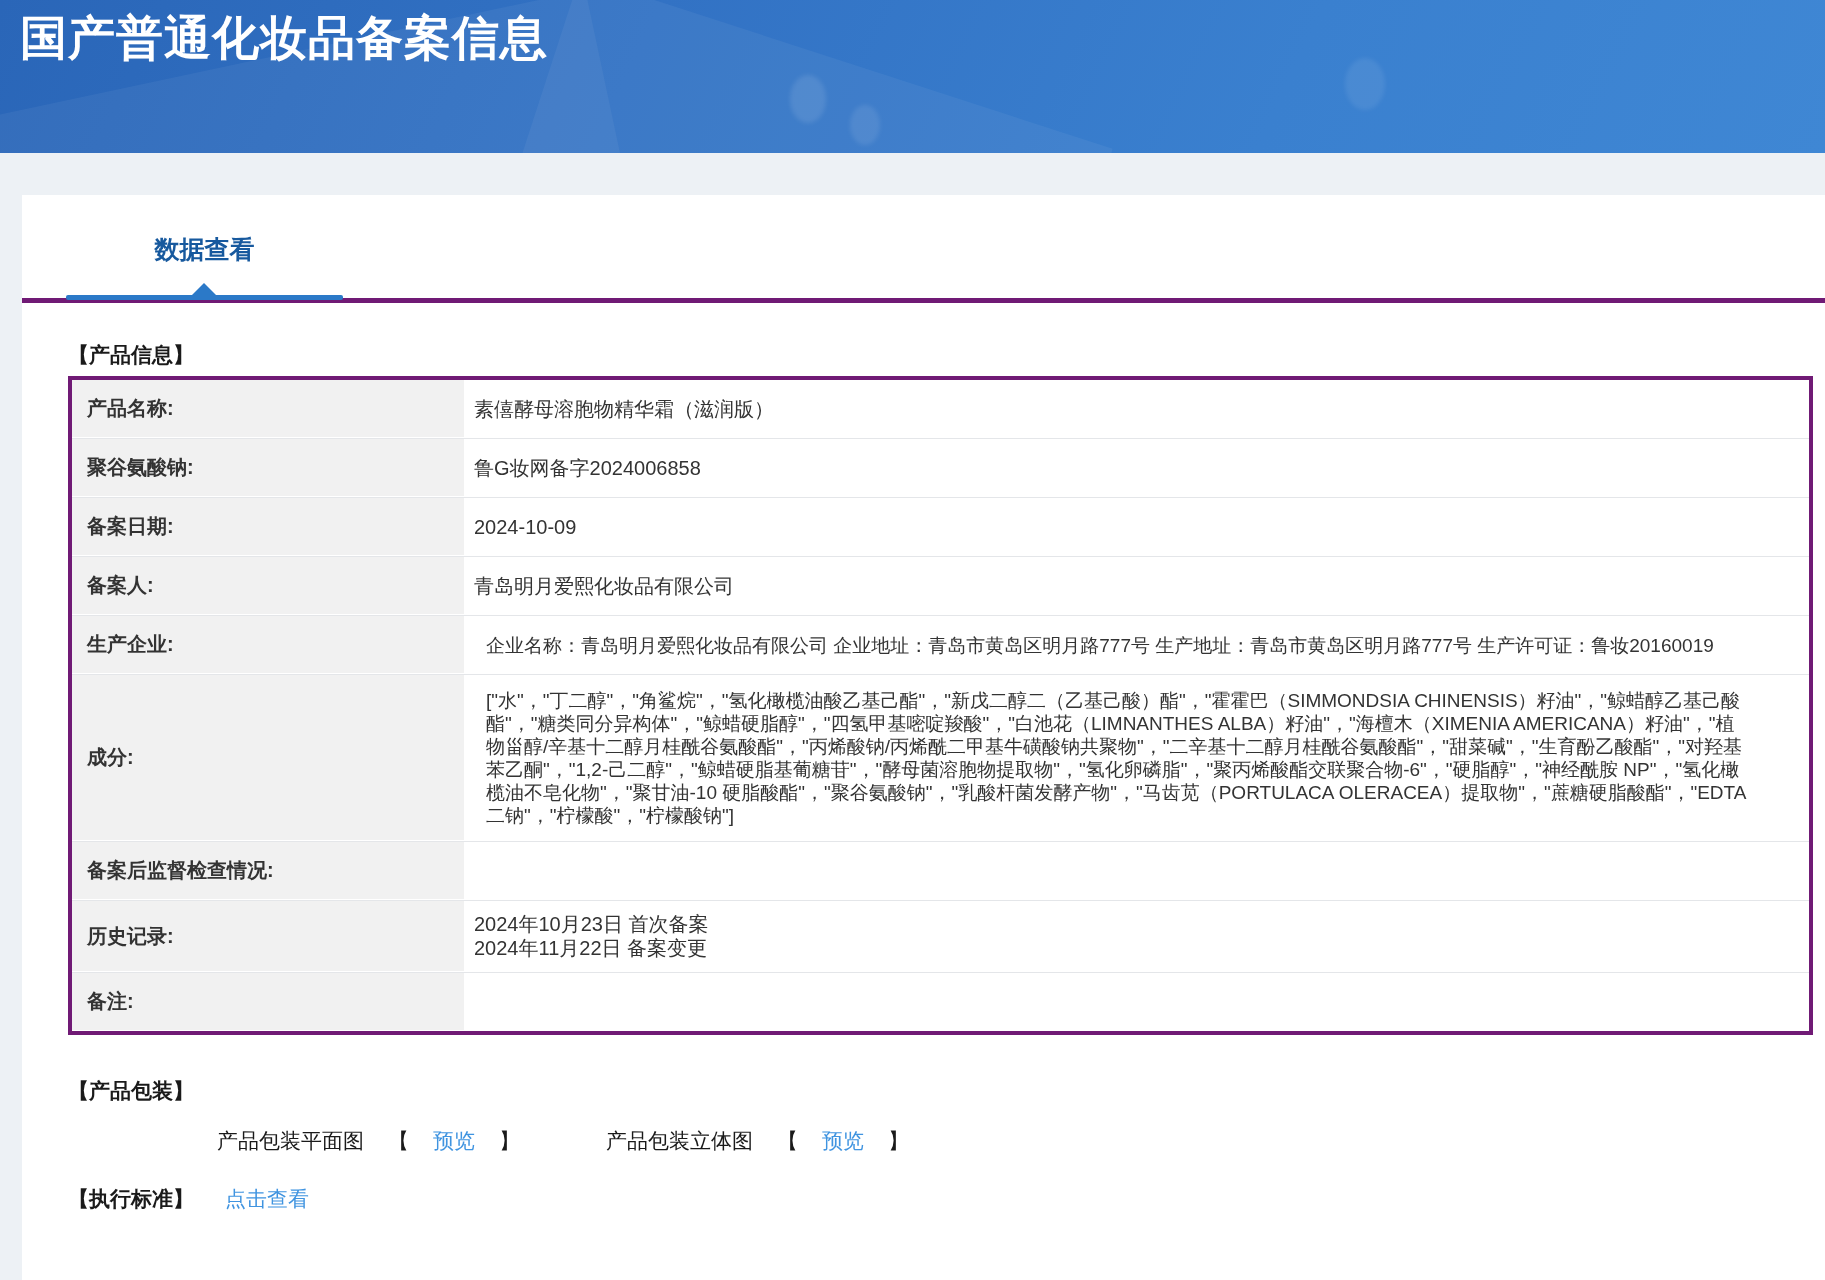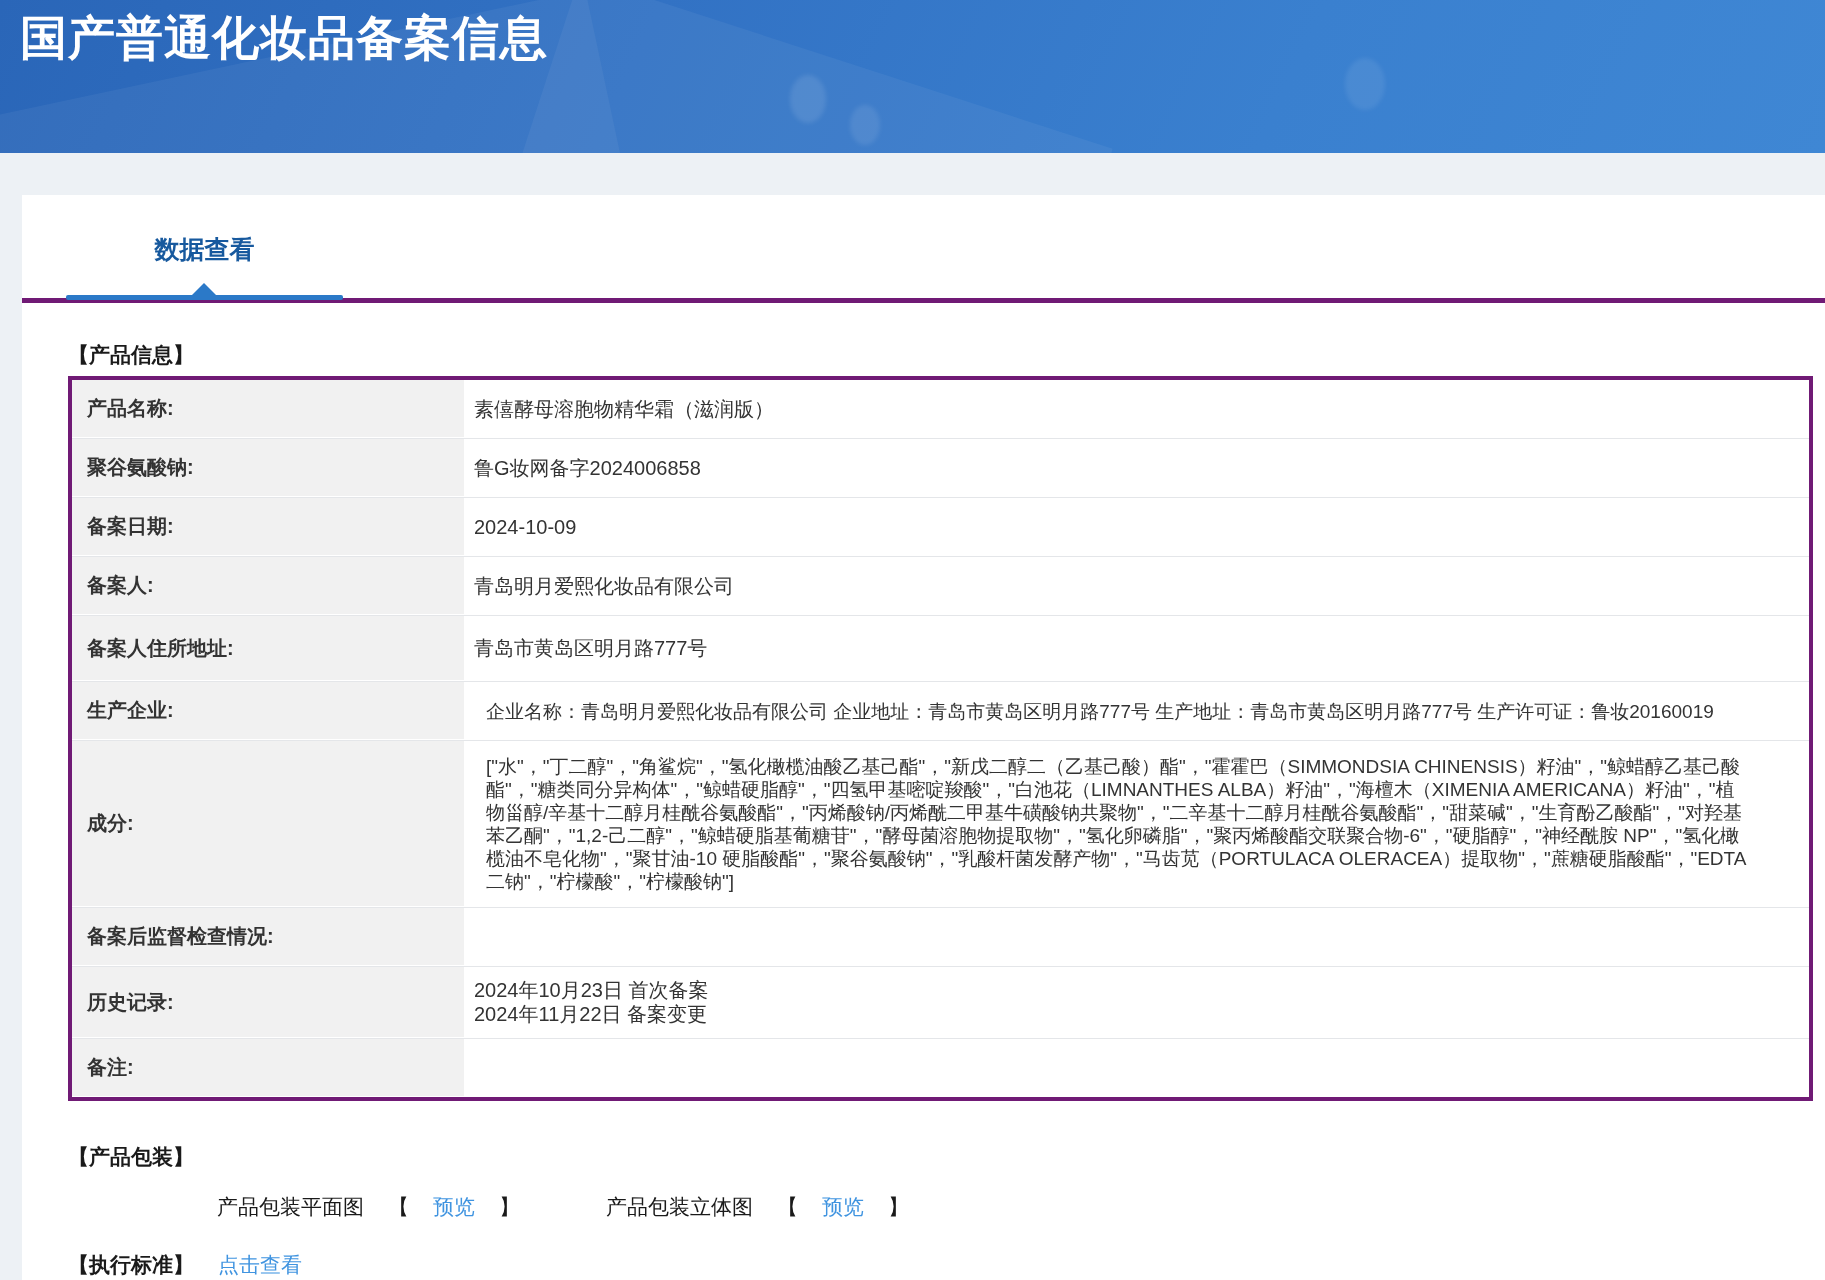--- a/index.html
+++ b/index.html
@@ -129,21 +129,21 @@
   .pkg-group2 { margin-left:62px; }
   a.blue-link {
     color:#4094e0; text-decoration:none; cursor:pointer;
     font-size:21px;
   }
   .std-line {
     margin:30px 0 0 46px;
     font-size:21px; font-weight:bold; color:#1a1a1a;
     display:flex; align-items:center;
   }
-  .std-line a.blue-link { font-weight:normal; margin-left:24px; }
+  .std-line a.blue-link { font-weight:normal; margin-left:31px; }
 </style>
 </head>
 <body>
 
 <header class="banner">
   <div class="shape1"></div>
   <div class="shape2"></div>
   <div class="dot1"></div>
   <div class="dot2"></div>
   <div class="dot3"></div>
@@ -169,24 +169,20 @@
       <div class="cell-label">聚谷氨酸钠:</div>
       <div class="cell-value">鲁G妆网备字2024006858</div>
     </div>
     <div class="trow">
       <div class="cell-label">备案日期:</div>
       <div class="cell-value">2024-10-09</div>
     </div>
     <div class="trow">
       <div class="cell-label">备案人:</div>
       <div class="cell-value">青岛明月爱熙化妆品有限公司</div>
-    </div>
-    <div class="trow">
-      <div class="cell-label r-tall">备案人住所地址:</div>
-      <div class="cell-value r-tall">青岛市黄岛区明月路777号</div>
     </div>
     <div class="trow">
       <div class="cell-label">生产企业:</div>
       <div class="cell-value dense">企业名称：青岛明月爱熙化妆品有限公司 企业地址：青岛市黄岛区明月路777号 生产地址：青岛市黄岛区明月路777号 生产许可证：鲁妆20160019</div>
     </div>
     <div class="trow">
       <div class="cell-label">成分:</div>
       <div class="cell-value dense">["水"，"丁二醇"，"角鲨烷"，"氢化橄榄油酸乙基己酯"，"新戊二醇二（乙基己酸）酯"，"霍霍巴（SIMMONDSIA CHINENSIS）籽油"，"鲸蜡醇乙基己酸酯"，"糖类同分异构体"，"鲸蜡硬脂醇"，"四氢甲基嘧啶羧酸"，"白池花（LIMNANTHES ALBA）籽油"，"海檀木（XIMENIA AMERICANA）籽油"，"植物甾醇/辛基十二醇月桂酰谷氨酸酯"，"丙烯酸钠/丙烯酰二甲基牛磺酸钠共聚物"，"二辛基十二醇月桂酰谷氨酸酯"，"甜菜碱"，"生育酚乙酸酯"，"对羟基苯乙酮"，"1,2-己二醇"，"鲸蜡硬脂基葡糖苷"，"酵母菌溶胞物提取物"，"氢化卵磷脂"，"聚丙烯酸酯交联聚合物-6"，"硬脂醇"，"神经酰胺 NP"，"氢化橄榄油不皂化物"，"聚甘油-10 硬脂酸酯"，"聚谷氨酸钠"，"乳酸杆菌发酵产物"，"马齿苋（PORTULACA OLERACEA）提取物"，"蔗糖硬脂酸酯"，"EDTA 二钠"，"柠檬酸"，"柠檬酸钠"]</div>
     </div>
     <div class="trow">

